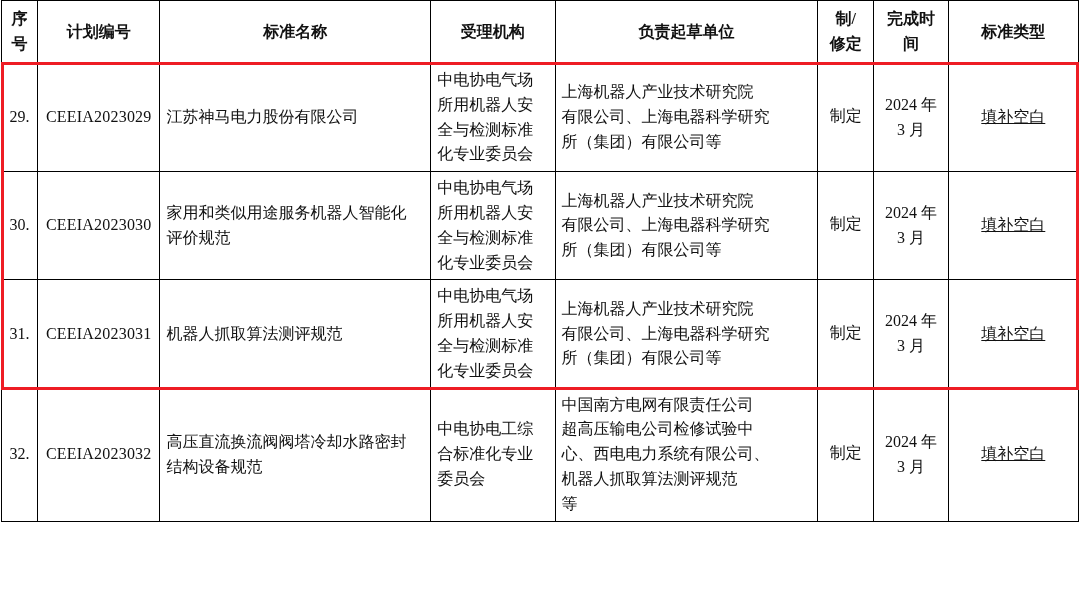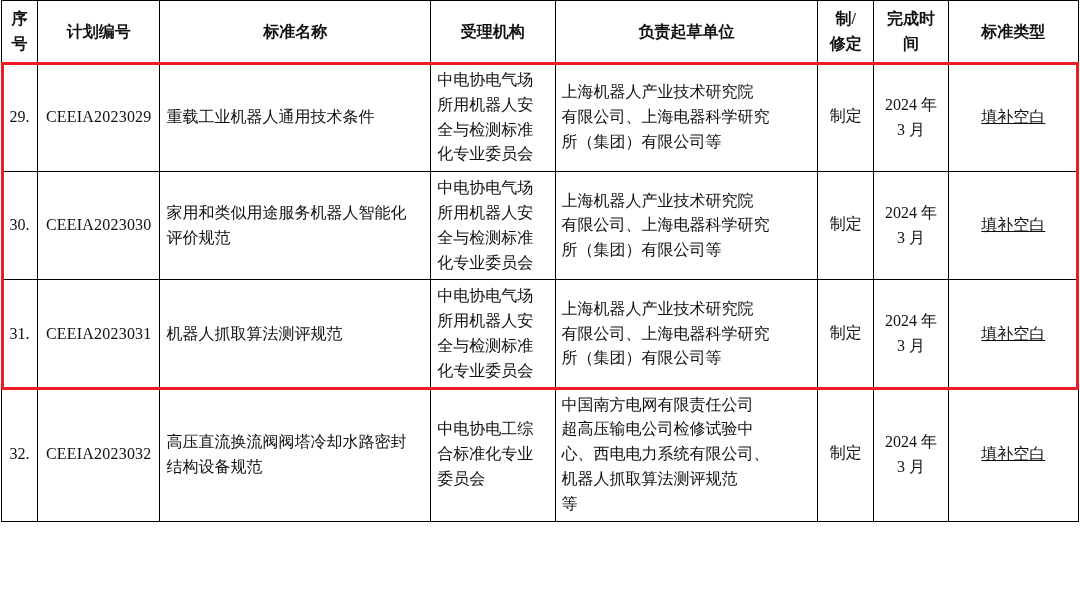--- a/index.html
+++ b/index.html
@@ -141,21 +141,21 @@
         </th>
         <th>标准类型</th>
       </tr>
     </thead>
     <tbody>
 
       <tr>
         <td class="index">29.</td>
         <td class="code">CEEIA2023029</td>
         <td class="name">
-          <span class="line">重载工业机器人通用技术条件</span>
+          <span class="line">江苏神马电力股份有限公司</span>
         </td>
         <td class="org">
           <span class="line">中电协电气场</span>
           <span class="line">所用机器人安</span>
           <span class="line">全与检测标准</span>
           <span class="line">化专业委员会</span>
         </td>
         <td class="unit">
           <span class="line">上海机器人产业技术研究院</span>
           <span class="line">有限公司、上海电器科学研究</span>

